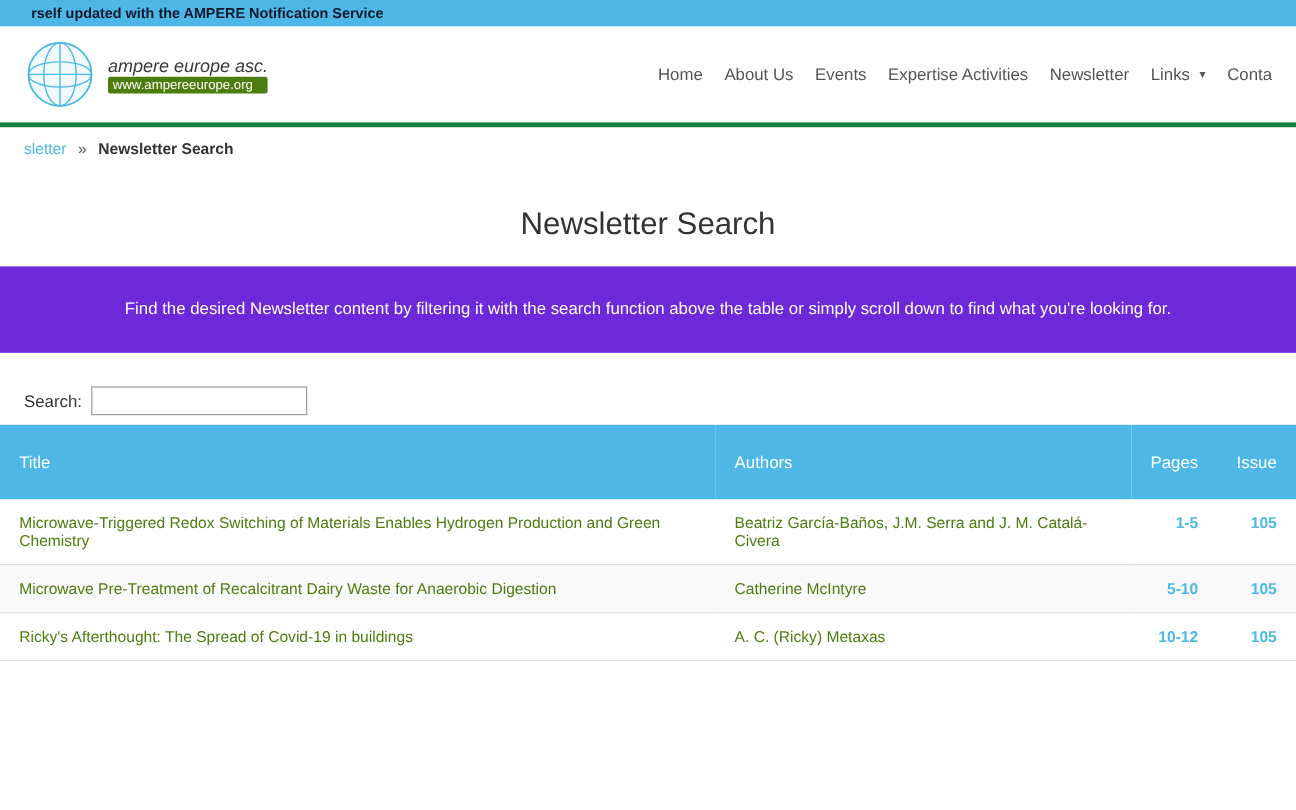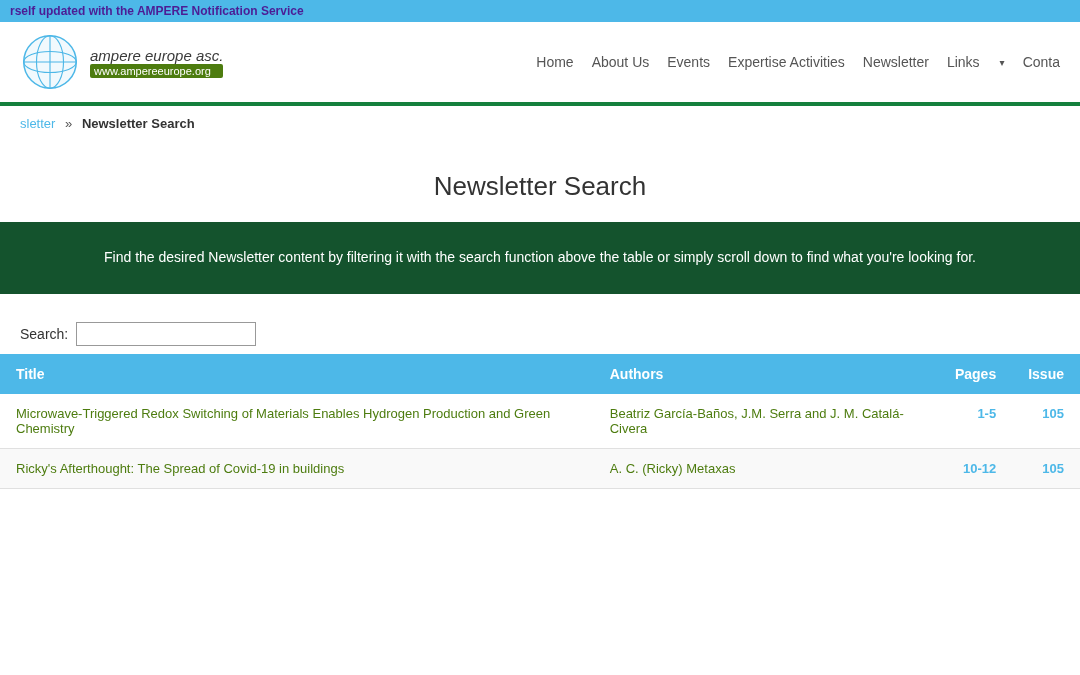--- a/index.html
+++ b/index.html
@@ -1,23 +1,23 @@
 <!DOCTYPE html>
 <html><head>
   <meta charset="utf-8">
   <style>
     * { margin: 0; padding: 0; box-sizing: border-box; }
     body { font-family: Arial, sans-serif; font-size: 14px; color: #333; background: #fff; width: 1080px; overflow-x: hidden; }
 
     
     .notification-bar {
       background: #4db8e8;
-      color: #4c1d95;
+      color: #0f172a;
       font-size: 12px;
-      padding: 4px 10px;
+      padding: 4px 26px;
       font-weight: bold;
     }
 
     
     .header {
       display: flex;
       align-items: center;
       justify-content: space-between;
       padding: 10px 20px;
       border-bottom: 4px solid #15803d;
@@ -55,21 +55,21 @@
       gap: 18px;
     }
     nav a {
       text-decoration: none;
       color: #555;
       font-size: 14px;
     }
     .nav-links-dropdown {
       display: flex;
       align-items: center;
-      gap: 20px;
+      gap: 8px;
       color: #555;
       cursor: pointer;
     }
     .nav-links-dropdown .chevron { font-size: 10px; }
 
     
     .breadcrumb {
       padding: 10px 20px;
       font-size: 13px;
       color: #555;
@@ -84,21 +84,21 @@
       padding: 30px 20px 20px;
     }
     .page-title-section h1 {
       font-size: 26px;
       font-weight: normal;
       color: #333;
     }
 
     
     .info-banner {
-      background: #14532d;
+      background: #6d28d9;
       color: #fff;
       padding: 24px 60px;
       text-align: center;
       margin-bottom: 20px;
     }
     .info-banner p {
       font-size: 14px;
       line-height: 1.7;
     }
     .info-banner p.note {
@@ -128,22 +128,22 @@
     
     .data-table {
       width: 100%;
       border-collapse: collapse;
     }
     .data-table thead tr {
       background: #4db8e8;
     }
     .data-table thead th {
       color: #fff;
-      font-weight: bold;
-      padding: 12px 16px;
+      font-weight: normal;
+      padding: 23px 16px;
       text-align: left;
       font-size: 14px;
     }
     .data-table thead th.right { text-align: center; }
     .data-table tbody tr {
       border-bottom: 1px solid #e0e0e0;
     }
     .data-table tbody tr:nth-child(even) { background: #f9f9f9; }
     .data-table tbody td {
       padding: 12px 16px;
@@ -229,19 +229,25 @@
     </tr>
   </thead>
   <tbody id="table-body">
   <tr>
         <td>Microwave-Triggered Redox Switching of Materials Enables Hydrogen Production and Green Chemistry</td>
         <td>Beatriz García-Baños, J.M. Serra and J. M. Catalá-Civera</td>
         <td class="pages">1-5</td>
         <td class="issue">105</td>
       </tr>
       <tr>
+        <td>Microwave Pre-Treatment of Recalcitrant Dairy Waste for Anaerobic Digestion</td>
+        <td>Catherine McIntyre</td>
+        <td class="pages">5-10</td>
+        <td class="issue">105</td>
+      </tr>
+      <tr>
         <td>Ricky's Afterthought: The Spread of Covid-19 in buildings</td>
         <td>A. C. (Ricky) Metaxas</td>
         <td class="pages">10-12</td>
         <td class="issue">105</td>
       </tr>
     </tbody>
 </table>
 
 </body></html>

